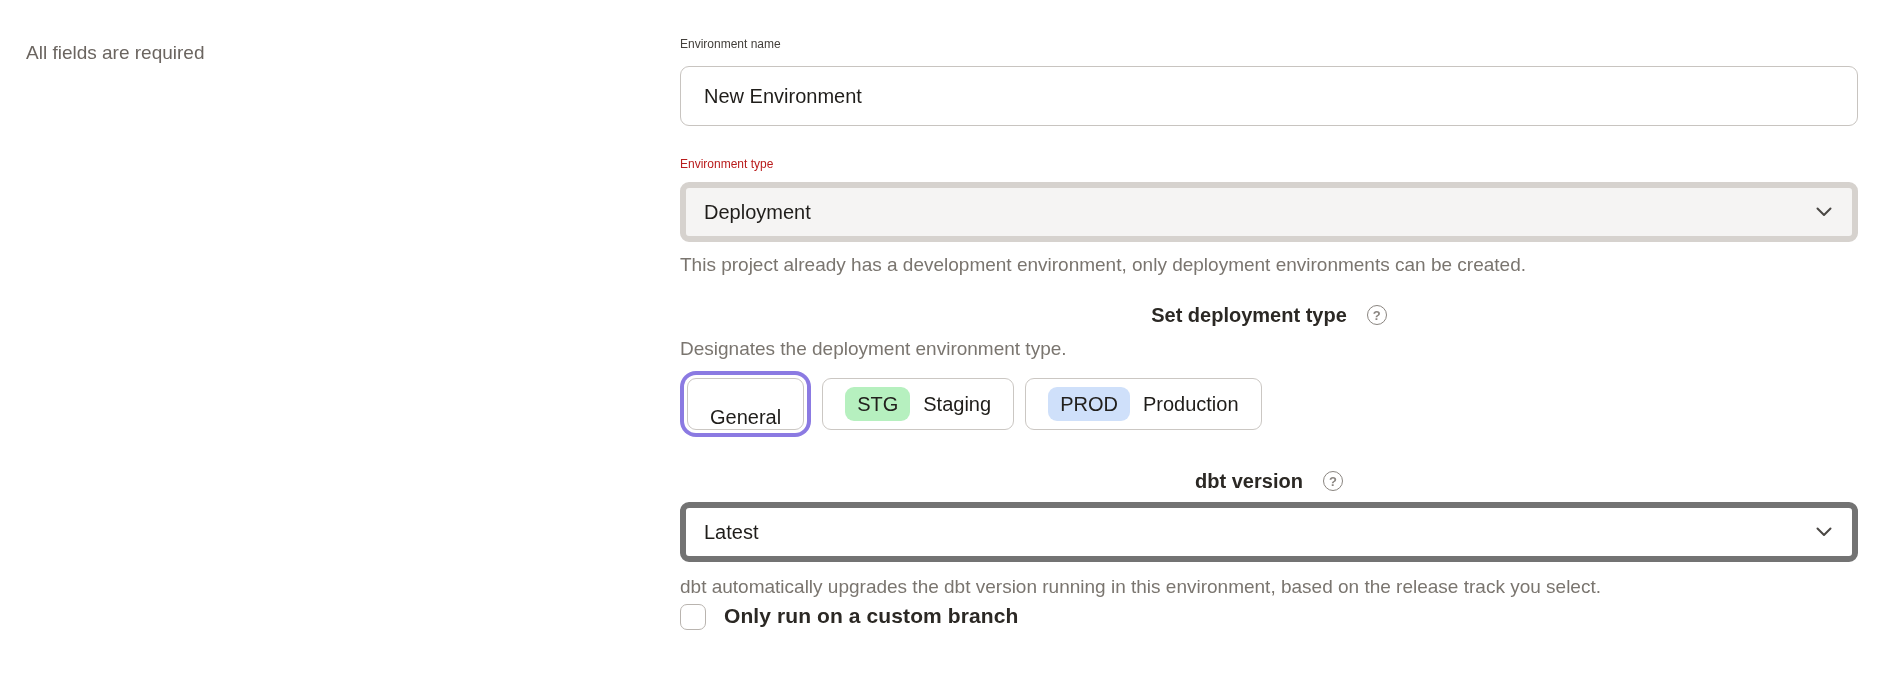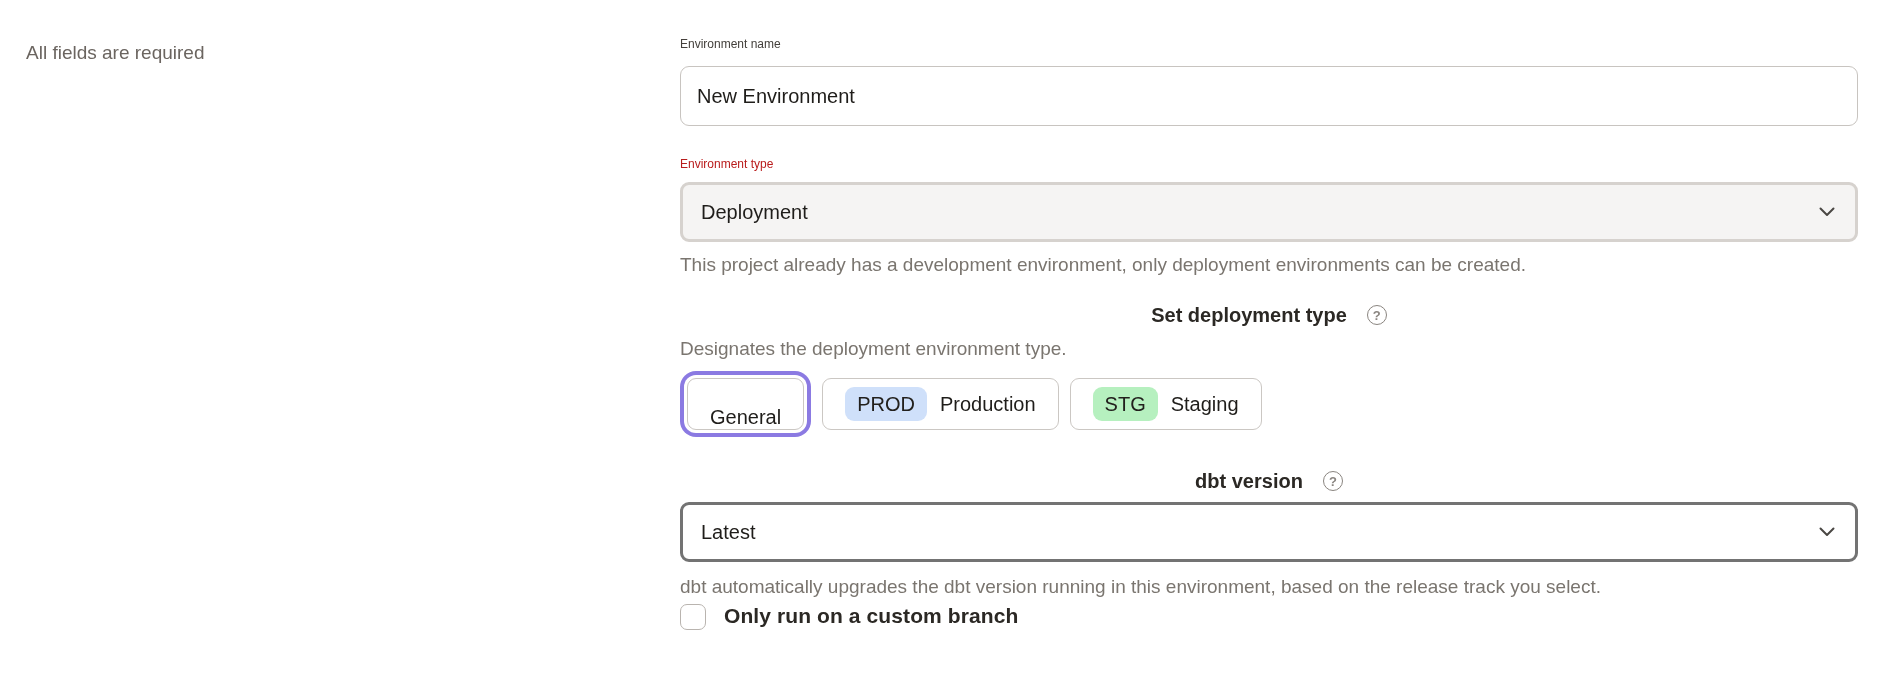--- a/index.html
+++ b/index.html
@@ -24,27 +24,27 @@
   .field-label.disabled { color: #b91c1c; }
   .section-heading {
     font-size: 20px; line-height: 26px; font-weight: 700; color: #2b2824;
     display: flex; align-items: center; gap: 20px; justify-content: center;
   }
   .helper-text { font-size: 19px; line-height: 26px; color: #7a756f; }
 
   .text-input {
     display: block; width: 100%; height: 60px; margin-top: 10px;
     border: 1px solid #c8c4c0; border-radius: 9px;
-    padding: 0 16px; font-size: 20px; color: #1f1d1a;
+    padding: 0 23px; font-size: 20px; color: #1f1d1a;
     font-family: inherit; background: #ffffff; outline: none;
   }
 
   .select {
     position: relative; width: 100%; height: 60px;
-    border: 3px solid #737373; border-radius: 9px;
+    border: 6px solid #737373; border-radius: 9px;
     display: flex; align-items: center; padding: 0 18px;
     font-size: 20px; color: #1f1d1a; background: #ffffff; cursor: pointer;
   }
   .select.disabled { background: #f5f4f3; border-color: #d6d2ce; cursor: default; }
   .select .chevron { position: absolute; right: 20px; top: 50%; transform: translateY(-50%); display: flex; }
 
   .help-icon {
     width: 20px; height: 20px; border: 1.6px solid #8a8580; border-radius: 50%;
     color: #8a8580; font-size: 13px; font-weight: 700;
     display: inline-flex; align-items: center; justify-content: center;
@@ -114,26 +114,26 @@
       <span>Set deployment type</span>
       <span class="help-icon">?</span>
     </div>
     <div class="helper-text mt-8">Designates the deployment environment type.</div>
 
     <div class="btn-row">
       <button class="type-btn selected">
         <span>General</span>
       </button>
       <button class="type-btn">
+        <span class="badge stg">STG</span>
+        <span>Staging</span>
+      </button>
+      <button class="type-btn">
         <span class="badge prod">PROD</span>
         <span>Production</span>
-      </button>
-      <button class="type-btn">
-        <span class="badge stg">STG</span>
-        <span>Staging</span>
       </button>
     </div>
 
     <div class="section-heading mt-32">
       <span>dbt version</span>
       <span class="help-icon">?</span>
     </div>
     <div class="select mt-8">
       <span>Latest</span>
       <span class="chevron">

